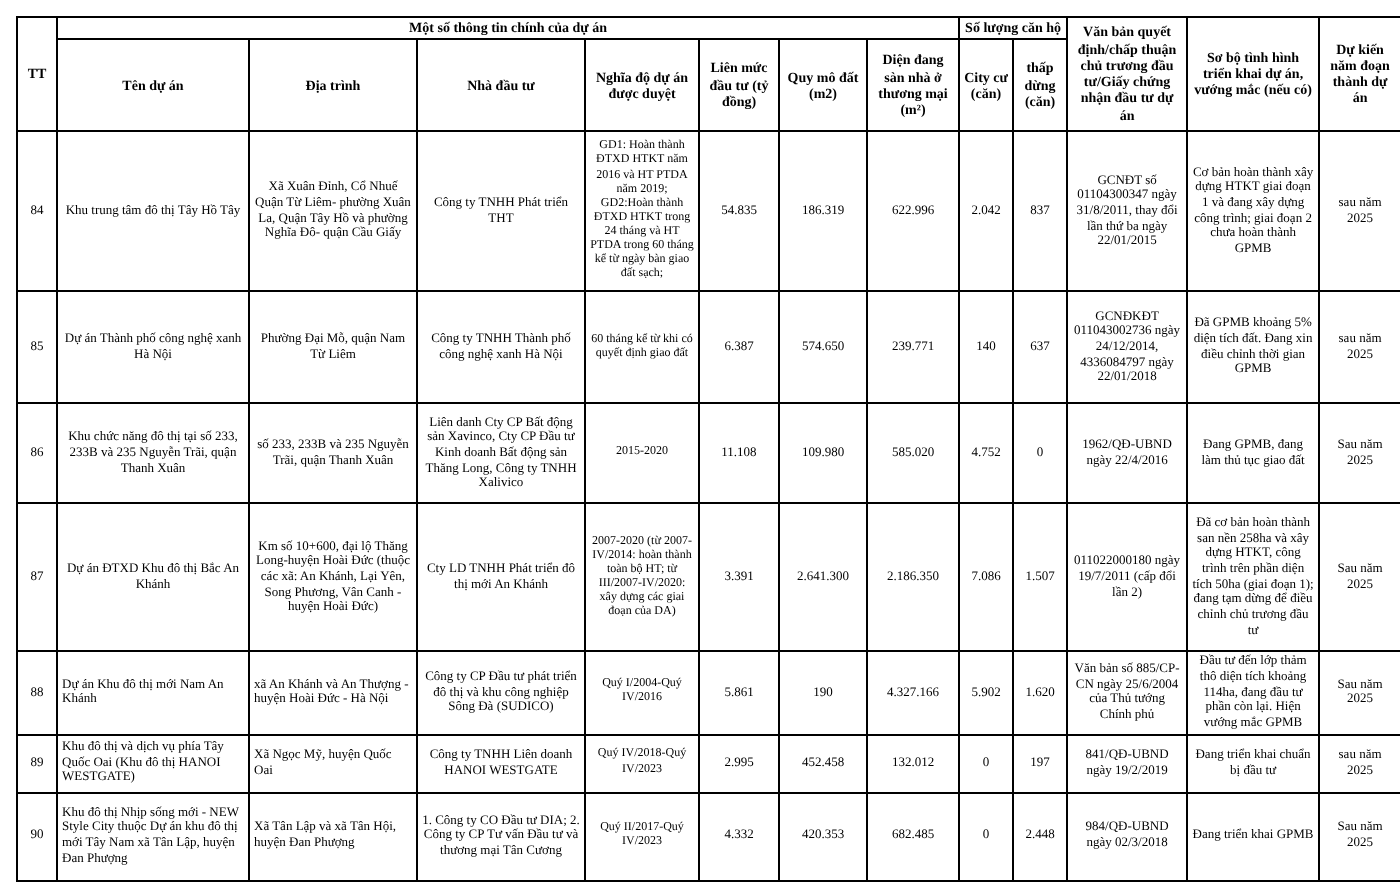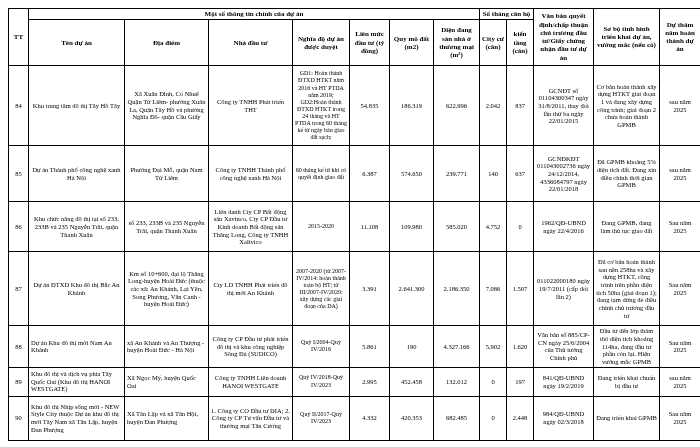--- a/index.html
+++ b/index.html
@@ -73,35 +73,35 @@
         <col style="width:27px">
       <col style="width:27px">
         <col style="width:60px">
         <col style="width:66px">
       <col style="width:41px">
     </colgroup>
     <thead data-name="table-header">
       <tr class="group-row" data-name="header-group-row">
         <th rowspan="2" data-name="header-tt">TT</th>
         <th colspan="7" data-name="header-group-main-info">Một số thông tin chính của dự án</th>
-        <th colspan="2" data-name="header-group-apartment-count">Số tháng căn hộ</th>
+        <th colspan="2" data-name="header-group-apartment-count">Số lượng căn hộ</th>
         <th rowspan="2" data-name="header-document">Văn bản quyết định/chấp thuận chủ trương đầu tư/Giấy chứng nhận đầu tư dự án</th>
         <th rowspan="2" data-name="header-status">Sơ bộ tình hình triển khai dự án, vướng mắc (nếu có)</th>
-        <th rowspan="2" data-name="header-year">Dự thảm năm hoàn thành dự án</th>
+        <th rowspan="2" data-name="header-year">Dự kiến năm đoạn thành dự án</th>
       </tr>
       <tr class="sub-row" data-name="header-sub-row">
         <th data-name="header-name">Tên dự án</th>
-        <th data-name="header-location">Địa điểm</th>
+        <th data-name="header-location">Địa trình</th>
         <th data-name="header-investor">Nhà đầu tư</th>
         <th data-name="header-progress">Nghĩa độ dự án được duyệt</th>
         <th data-name="header-investment">Liên mức đầu tư (tỷ đồng)</th>
         <th data-name="header-land-area">Quy mô đất (m2)</th>
         <th data-name="header-floor-area">Diện đang sàn nhà ở thương mại (m²)</th>
         <th data-name="header-apartment">City cư (căn)</th>
-        <th data-name="header-low-rise">kiến tầng (căn)</th>
+        <th data-name="header-low-rise">thấp dừng (căn)</th>
       </tr>
     </thead>
     <tbody data-name="table-body">
         <tr data-name="table-row">
           <td data-name="cell-tt">84</td>
           <td data-name="cell-name">Khu trung tâm đô thị Tây Hồ Tây</td>
           <td data-name="cell-location">Xã Xuân Đỉnh, Cổ Nhuế Quận Từ Liêm- phường Xuân La, Quận Tây Hồ và phường Nghĩa Đô- quận Cầu Giấy</td>
           <td data-name="cell-investor">Công ty TNHH Phát triển THT</td>
           <td data-name="cell-progress">GD1: Hoàn thành ĐTXD HTKT năm 2016 và HT PTDA năm 2019; GD2:Hoàn thành ĐTXD HTKT trong 24 tháng và HT PTDA trong 60 tháng kể từ ngày bàn giao đất sạch;</td>
           <td data-name="cell-investment">54.835</td>

